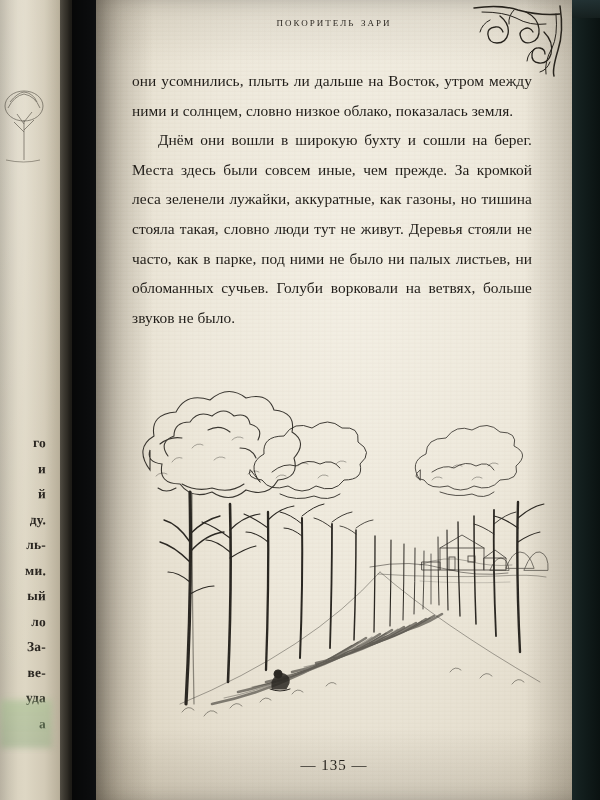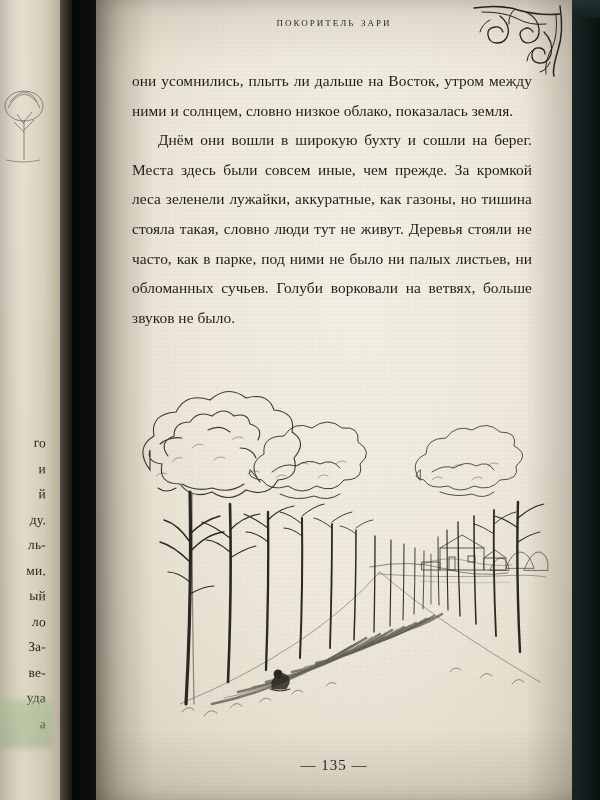--- a/index.html
+++ b/index.html
@@ -64,20 +64,21 @@
     position: absolute;
     left: 2px;
     top: 430px;
     width: 44px;
     font-size: 13.5px;
     line-height: 25.5px;
     color: #2a2621;
     text-align: right;
     letter-spacing: .2px;
     transform: skewY(0.6deg);
+    font-weight: bold;
   }
   .left-text div { white-space: nowrap; overflow: hidden; }
 
   .left-illus {
     position: absolute;
     left: 0px;
     top: 60px;
     width: 46px;
     height: 110px;
     opacity: .75;

